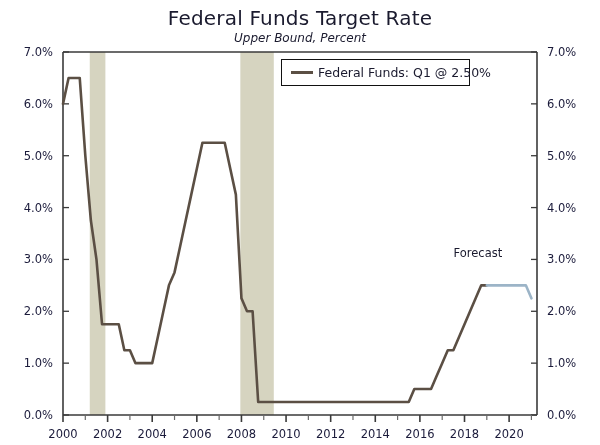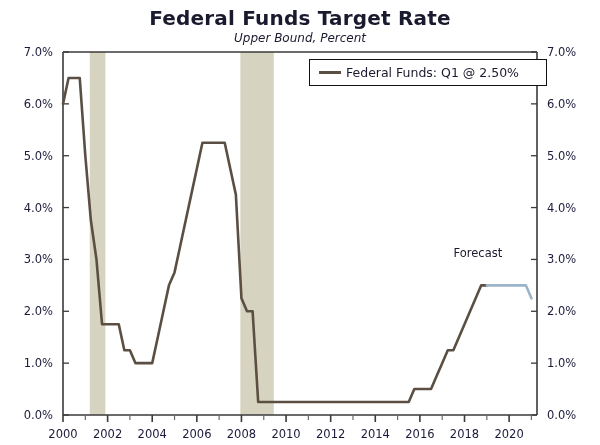--- a/index.html
+++ b/index.html
@@ -20,21 +20,21 @@
     left: 0; top: 0;
     width: 600px;
     height: 445px;
   }
   .title {
     position: absolute;
     left: 0; top: 6px;
     width: 600px;
     text-align: center;
     font-size: 20px;
-    font-weight: 700;
+    font-weight: 400;
     color: #1a1a2e;
     letter-spacing: 0.2px;
   }
   .subtitle {
     position: absolute;
     left: 0; top: 31px;
     width: 600px;
     text-align: center;
     font-size: 12px;
     font-weight: 400;
@@ -160,18 +160,18 @@
       <line x1="352.9764705882353" y1="415" x2="352.9764705882353" y2="420" stroke="#6a6a6a" stroke-width="1.2"></line>
       <line x1="397.5882352941177" y1="415" x2="397.5882352941177" y2="420" stroke="#6a6a6a" stroke-width="1.2"></line>
       <line x1="442.20000000000005" y1="415" x2="442.20000000000005" y2="420" stroke="#6a6a6a" stroke-width="1.2"></line>
       <line x1="486.81176470588235" y1="415" x2="486.81176470588235" y2="420" stroke="#6a6a6a" stroke-width="1.2"></line>
       <line x1="531.4235294117648" y1="415" x2="531.4235294117648" y2="420" stroke="#6a6a6a" stroke-width="1.2"></line>
       <polyline points="63.00,103.86 68.58,77.93 74.15,77.93 79.73,77.93 85.31,155.71 90.88,220.54 96.46,259.43 102.04,324.25 107.61,324.25 113.19,324.25 118.76,324.25 124.34,350.18 129.92,350.18 135.49,363.14 141.07,363.14 146.65,363.14 152.22,363.14 157.80,337.21 163.38,311.29 168.95,285.36 174.53,272.39 180.11,246.46 185.68,220.54 191.26,194.61 196.84,168.68 202.41,142.75 207.99,142.75 213.56,142.75 219.14,142.75 224.72,142.75 230.29,168.68 235.87,194.61 241.45,298.32 247.02,311.29 252.60,311.29 258.18,402.04 263.75,402.04 269.33,402.04 274.91,402.04 280.48,402.04 286.06,402.04 308.36,402.04 330.67,402.04 352.98,402.04 375.28,402.04 397.59,402.04 408.74,402.04 414.32,389.07 419.89,389.07 431.05,389.07 436.62,376.11 442.20,363.14 447.78,350.18 453.35,350.18 458.93,337.21 464.51,324.25 470.08,311.29 475.66,298.32 481.24,285.36 486.81,285.36" fill="none" stroke="#5b4f44" stroke-width="2.6" stroke-linejoin="round" stroke-linecap="round"></polyline>
       <polyline points="486.81,285.36 497.96,285.36 509.12,285.36 520.27,285.36 525.85,285.36 531.42,298.32" fill="none" stroke="#9cb4c7" stroke-width="2.6" stroke-linejoin="round" stroke-linecap="round"></polyline>
       <text x="477.8894117647039" y="256.8357142857143" text-anchor="middle" class="annot-label">Forecast</text>
     </svg>
 
-  <div class="legend-box" id="legend-box" style="left: 309px; top: 59px; width: 238px; height: 27px;">
+  <div class="legend-box" id="legend-box" style="left: 281px; top: 59px; width: 189px; height: 27px;">
     <span class="legend-swatch" id="legend-swatch" style="background: rgb(91, 79, 68);"></span>
     <span class="legend-text">Federal Funds: Q1 @ 2.50%</span>
   </div>
 
 </div>
 
 </body></html>

